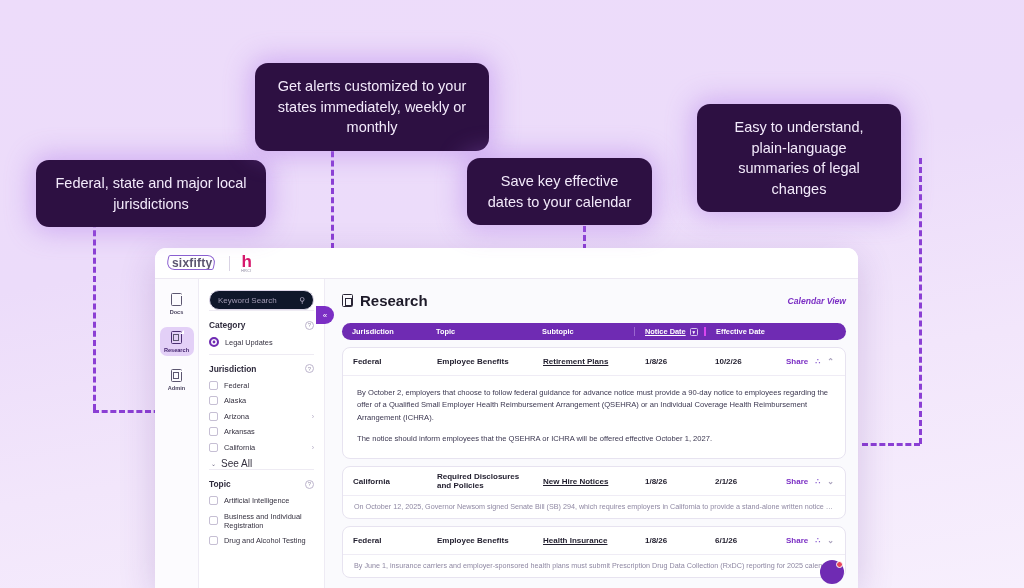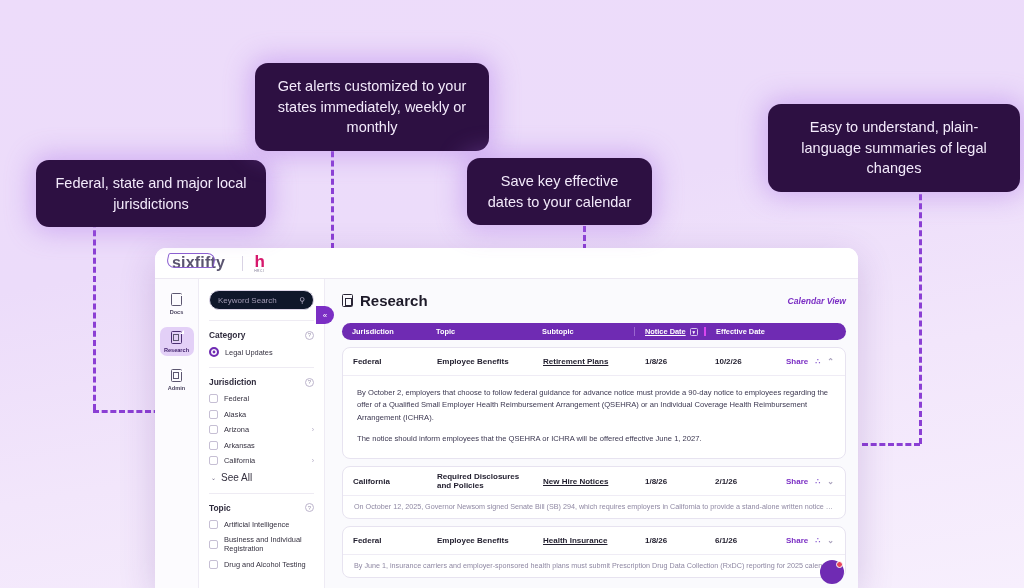--- a/index.html
+++ b/index.html
@@ -57,21 +57,21 @@
 
   
   .topbar {
     height: 31px; flex: 0 0 31px;
     display: flex; align-items: center;
     padding: 0 12px 0 14px;
     border-bottom: 1px solid #ece8f2;
     background: #fff;
   }
   .logo-sixfifty {
-    font-size: 16px; font-weight: 700; color: #5b5570;
+    font-size: 12px; font-weight: 700; color: #5b5570;
     letter-spacing: .2px; position: relative; padding: 1px 3px;
   }
   .logo-sixfifty::after {
     content: ""; position: absolute; left: -2px; top: 0px;
     width: 46px; height: 13px;
     border: 1.3px solid #8b5fd0;
     border-radius: 2px 9px 2px 9px;
     transform: skewX(-12deg);
   }
   .logo-div { width: 1px; height: 15px; background: #d9d3e4; margin: 0 11px 0 14px; }
@@ -128,21 +128,21 @@
     width: 126px; flex: 0 0 126px; background: #fff;
     border-right: 1px solid #eeebf4; padding: 11px 10px 0 10px;
     overflow: hidden;
   }
   .search-box {
     height: 20px; border: 1px solid #ddd7e8; border-radius: 10px;
     display: flex; align-items: center; padding: 0 8px;
     font-size: 8px; color: #a39cb5; background: #0f172a;
   }
   .search-box .mag { margin-left: auto; font-size: 8px; color: #b3abc4; }
-  .fgroup { border-top: 1px solid #eeebf3; margin-top: 10px; padding-top: 9px; }
+  .fgroup { border-top: 1px solid #eeebf3; padding-top: 9px; }
   .fgroup:first-of-type { border-top: none; }
   .fhead { display: flex; align-items: center; margin-bottom: 7px; }
   .fhead .t { font-size: 8.4px; font-weight: 700; color: #2f2b3d; }
   .fhead .q {
     margin-left: auto; width: 9px; height: 9px; border-radius: 50%;
     border: 1px solid #bdb5cd; color: #9c94ae; font-size: 6px;
     display: flex; align-items: center; justify-content: center;
   }
   .frow { display: flex; align-items: center; gap: 6px; margin-bottom: 6.5px; }
   .cbox { width: 9px; height: 9px; border: 1.2px solid #c6bfd4; border-radius: 2px; flex: 0 0 9px; }
@@ -245,21 +245,21 @@
 
 <div class="conn v-dash" style="left:919px; top:158px; height:286px;"></div>
 <div class="conn h-dash" style="left:862px; top:443px; width:58px;"></div>
 
 <div class="callout" style="left:36px; top:160px; width:230px;">Federal, state and major local jurisdictions</div>
 
 <div class="callout" style="left:255px; top:63px; width:234px;">Get alerts customized to your states immediately, weekly or monthly</div>
 
 <div class="callout" style="left:467px; top:158px; width:185px;">Save key effective dates to your calendar</div>
 
-<div class="callout" style="left:768px; top:104px; width:252px;">Easy to understand, plain-language summaries of legal changes</div>
+<div class="callout" style="left:697px; top:104px; width:204px;">Easy to understand, plain-language summaries of legal changes</div>
 
 <div class="app">
 
   <div class="topbar">
     <div class="logo-sixfifty">sixfifty</div>
     <div class="logo-div"></div>
     <div class="logo-h">
       <span class="gly">h</span>
       <span class="sub">HRCI</span>
     </div>
@@ -389,21 +389,21 @@
           <div class="cd c4">1/8/26</div>
           <div class="cd c5">10/2/26</div>
           <div class="cd act">
             <span class="share-lbl">Share</span>
             <span class="share-ico">∴</span>
             <span class="chev-row">⌃</span>
           </div>
         </div>
         <div class="cbody">
           <p>By October 2, employers that choose to follow federal guidance for advance notice must provide a 90-day notice to employees regarding the offer of a Qualified Small Employer Health Reimbursement Arrangement (QSEHRA) or an Individual Coverage Health Reimbursement Arrangement (ICHRA).</p>
-          <p>The notice should inform employees that the QSEHRA or ICHRA will be offered effective June 1, 2027.</p>
+          <p>The notice should inform employees that the QSEHRA or ICHRA will be offered effective October 1, 2027.</p>
         </div>
       </div>
 
       <div class="card">
         <div class="crow">
           <div class="cd c1">California</div>
           <div class="cd c2">Required Disclosures and Policies</div>
           <div class="cd c3">New Hire Notices</div>
           <div class="cd c4">1/8/26</div>
           <div class="cd c5">2/1/26</div>

